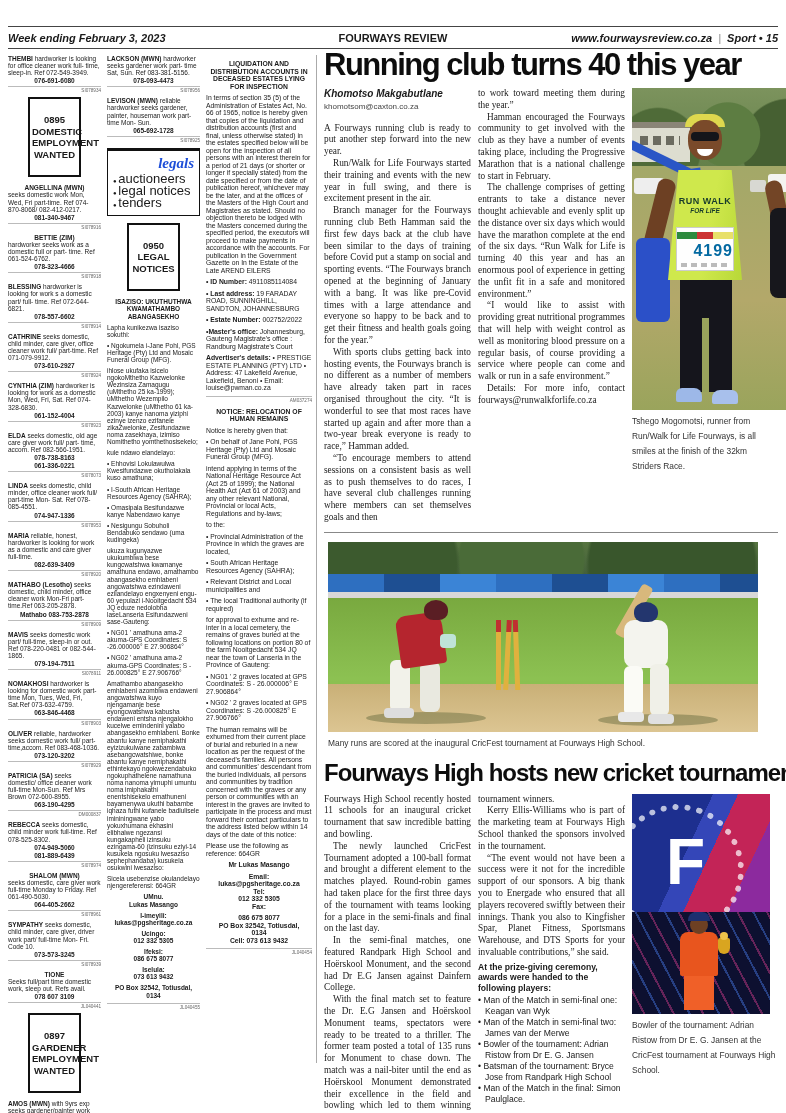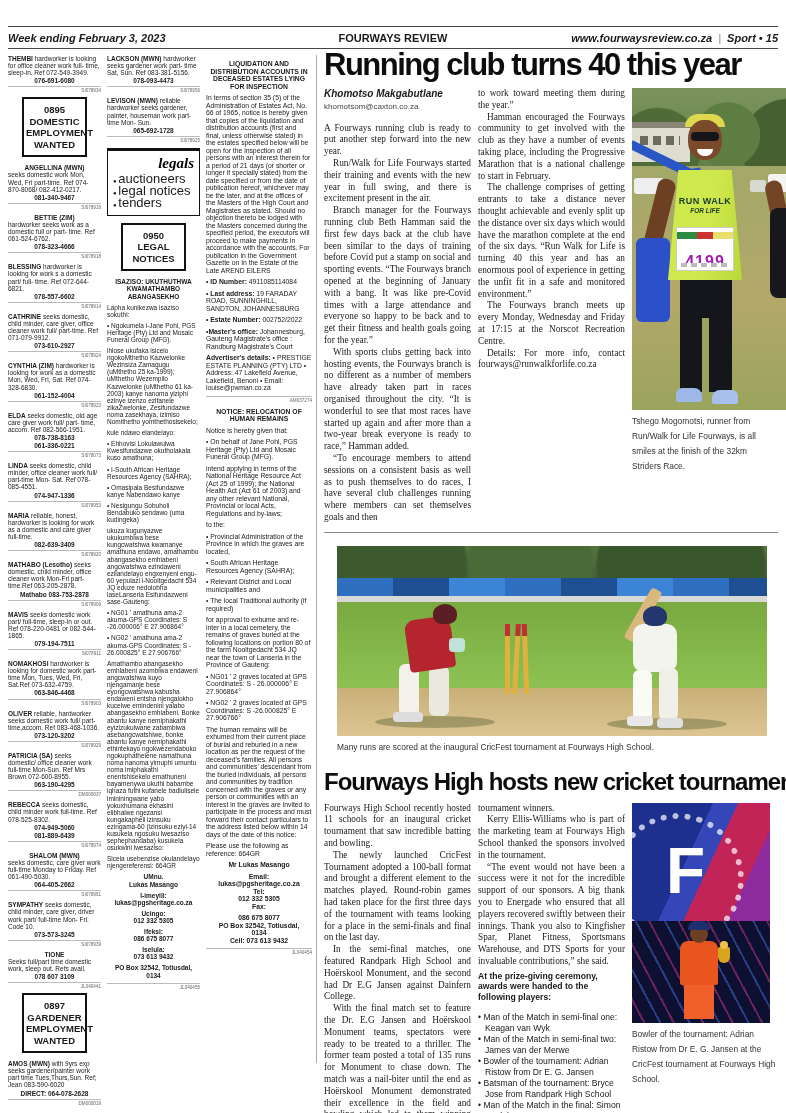--- a/index.html
+++ b/index.html
@@ -18,24 +18,24 @@
   .classifieds{position:absolute;left:8px;top:55px;width:304px;display:flex;gap:6px;}
   .ccol{flex:none;width:93px;font-size:6.5px;line-height:7.1px;}
   .ccol.wide{width:106px;font-size:6.8px;line-height:7.5px;}
   .ad{margin-bottom:4px;}
   .ad-head{font-weight:bold;text-align:center;}
   .ad-body{text-align:left;}
   .ad-lead{font-weight:bold;}
   .ad-phone{font-weight:bold;text-align:center;margin-top:1px;}
   .ad-code{font-size:4.6px;line-height:5px;color:#666;text-align:right;
            border-top:1px solid #bbb;margin:2px 0 3px;padding-top:1px;}
-  .cat-box{border:2px solid #111;margin:4px 14px 7px;padding:5px 2px;text-align:center;
+  .cat-box{border:2px solid #111;margin:4px 20px 7px;padding:15px 2px;text-align:center;
            font-weight:bold;font-size:9.5px;line-height:11.5px;}
   .legals-box{border:1px solid #111;border-top:3px solid #111;margin:5px 0 7px;padding:4px 5px 5px;}
-  .legals-word{display:block;text-align:right;color:#000000;font-family:"Liberation Serif",serif;
+  .legals-word{display:block;text-align:right;color:#1d4ed8;font-family:"Liberation Serif",serif;
                font-style:italic;font-weight:bold;font-size:15px;line-height:16px;margin-bottom:3px;}
   .legals-li{font-size:13px;line-height:9px;text-align:left;}
   .legals-li::before{content:"● ";font-size:6px;}
   .n-h{font-weight:bold;text-align:center;margin:5px 0 4px;}
   .n-p{margin-bottom:4px;}
   .n-p .ad-lead{font-weight:bold;}
   .n-c{font-weight:bold;text-align:center;margin-bottom:4px;}
   
   .vdiv{position:absolute;left:316px;top:55px;bottom:50px;width:0;border-left:1px solid #aaa;}
   .artwrap{position:absolute;left:324px;right:8px;top:48px;}
@@ -44,26 +44,26 @@
   h2.headline2{margin:8px 0 8px;font-size:24px;line-height:27px;letter-spacing:-1px;
                font-weight:bold;color:#0d0d0d;white-space:nowrap;}
   .cols{display:flex;gap:7px;}
   .tcol{flex:none;width:147px;font-family:"Liberation Serif",serif;font-size:9.3px;
         line-height:11.8px;text-align:justify;}
   .tcol p.body-p{margin:0;text-indent:9px;}
   .tcol p.body-p.first{text-indent:0;margin-bottom:0;}
   .byline{font-weight:bold;font-style:italic;font-size:10px;margin-bottom:1px;font-family:"Liberation Sans",sans-serif;}
   .byline-email{font-size:8px;color:#444;margin-bottom:10px;font-family:"Liberation Sans",sans-serif;}
   .photocol{flex:none;width:146px;margin:0;}
-  figure{margin:13px;}
+  figure{margin:4px;}
   figcaption{font-family:"Liberation Sans",sans-serif;font-size:8.4px;line-height:15px;
              color:#333;margin-top:4px;text-align:left;}
   .sect-div{border:none;border-top:1px solid #888;margin:8px 0 9px;}
   .prize-intro{font-family:"Liberation Sans",sans-serif;font-weight:bold;font-size:8.6px;
-               line-height:10.5px;margin:3px 0 10px;text-align:left;}
+               line-height:10.5px;margin:3px 0 2px;text-align:left;}
   .prizes{list-style:none;margin:0;padding:0;font-family:"Liberation Sans",sans-serif;
           font-size:8.6px;line-height:10.5px;text-align:left;}
   .prizes li{padding-left:7px;text-indent:-7px;margin-bottom:1px;}
   .prizes li::before{content:"• ";}
   
   .photo{position:relative;overflow:hidden;background:#bbb;}
   .photo *{position:absolute;}
   
   .runner{width:174px;height:322px;}
   .r-trees{left:0;top:0;right:0;height:78px;background:
@@ -88,22 +88,22 @@
   .r-arm-r{right:18px;top:92px;width:17px;height:72px;background:#734526;transform:rotate(-12deg);border-radius:8px;}
   .r-vest{left:36px;top:82px;width:74px;height:110px;background:linear-gradient(100deg,#cfe84c 55%,#b8d838);
           clip-path:polygon(14% 0,86% 0,100% 100%,0 100%);}
   .r-vest-t1{left:0;top:26px;width:74px;text-align:center;font-size:9px;font-weight:bold;
              color:#173a2b;letter-spacing:.5px;position:absolute;}
   .r-vest-t2{left:0;top:37px;width:74px;text-align:center;font-size:6.5px;font-weight:bold;
              font-style:italic;color:#173a2b;position:absolute;}
   .r-bib{left:45px;top:140px;width:56px;height:42px;background:#fefefe;box-shadow:0 0 0 1px #ccc;}
   .r-bib-strip{left:0;top:4px;width:56px;height:7px;background:
      linear-gradient(90deg,#2d8a3e 0 35%,#cc3333 35% 65%,#e8e06a 65%);}
-  .r-bib-num{left:0;top:25px;width:56px;text-align:center;font-size:16px;font-weight:bold;
-             color:#a21caf;letter-spacing:1px;}
+  .r-bib-num{left:0;top:14px;width:56px;text-align:right;font-size:16px;font-weight:bold;
+             color:#0369a1;letter-spacing:1px;}
   .r-bib-foot{left:4px;bottom:3px;width:48px;height:4px;background:
      repeating-linear-gradient(90deg,#bbb 0 6px,#fff 6px 10px);}
   .r-bag{left:4px;top:150px;width:34px;height:84px;background:#2b50c8;border-radius:6px;}
   .r-pack{right:6px;top:120px;width:30px;height:90px;background:#17171c;border-radius:8px;}
   .r-legs{left:48px;top:192px;width:52px;height:112px;background:#15151c;}
   .r-leg-gap{left:70px;top:230px;width:7px;height:74px;background:#9aa45c;}
   .r-shoe1{left:44px;top:300px;width:26px;height:14px;background:#9db8e8;border-radius:6px 8px 2px 2px;}
   .r-shoe2{left:80px;top:302px;width:26px;height:14px;background:#a8c0ec;border-radius:8px 6px 2px 2px;}
   
   .cricket{width:430px;height:190px;}
@@ -402,21 +402,21 @@
               <p class="body-p">Run/Walk for Life Fourways started their training and events with the new year in full swing, and there is excitement present in the air.</p>
               <p class="body-p">Branch manager for the Fourways running club Beth Hamman said the first few days back at the club have been similar to the days of training before Covid put a stamp on social and sporting events. “The Fourways branch opened at the beginning of January with a bang. It was like pre-Covid times with a large attendance and everyone so happy to be back and to get their fitness and health goals going for the year.”</p>
               <p class="body-p">With sports clubs getting back into hosting events, the Fourways branch is no different as a number of members have already taken part in races organised throughout the city. “It is wonderful to see that most races have started up again and after more than a two-year break everyone is ready to race,” Hamman added.</p>
               <p class="body-p">“To encourage members to attend sessions on a consistent basis as well as to push themselves to do races, I have several club challenges running where members can set themselves goals and then</p>
             </div>
         </div>
         <div class="tcol">
             <p class="body-p first">to work toward meeting them during the year.”</p>
             <p class="body-p">Hamman encouraged the Fourways community to get involved with the club as they have a number of events taking place, including the Progressive Marathon that is a national challenge to start in February.</p>
             <p class="body-p">The challenge comprises of getting entrants to take a distance never thought achievable and evenly split up the distance over six days which would have the marathon complete at the end of the six days. “Run Walk for Life is turning 40 this year and has an enormous pool of experience in getting the unfit fit in a safe and monitored environment.”</p>
-            <p class="body-p">The Fourways branch meets up every Monday, Wednesday and Friday at 17:15 at the Norscot Recreation Centre.</p>
+            <p class="body-p">“I would like to assist with providing great nutritional programmes that will help with weight control as well as monitoring blood pressure on a regular basis, of course providing a service where people can come and walk or run in a safe environment.”</p>
             <p class="body-p">Details: For more info, contact fourways@runwalkforlife.co.za</p>
           </div>
         <figure class="photocol">
           <div class="photo runner">
             <div class="r-trees"></div>
             <div class="r-house"></div>
             <div class="r-win"></div>
             <div class="r-grass"></div>
             <div class="r-car1"></div>
             <div class="r-car2"></div>

